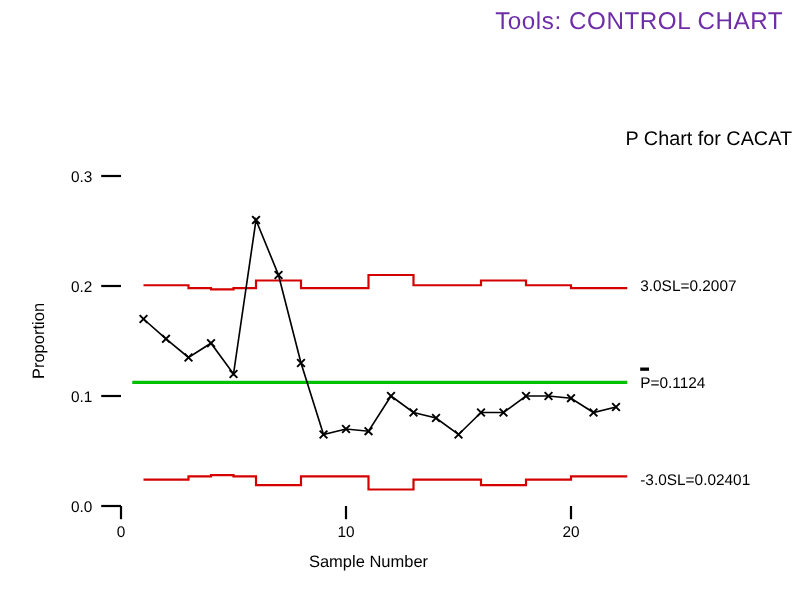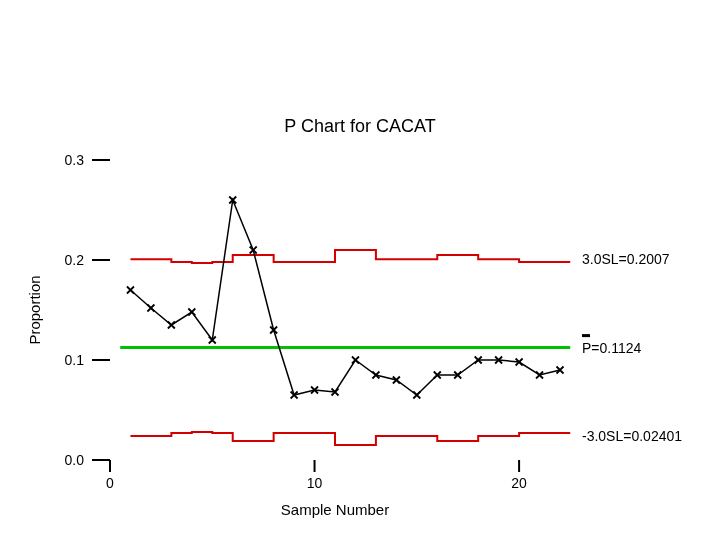--- a/index.html
+++ b/index.html
@@ -32,21 +32,21 @@
   .chart-wrap {
     position: absolute;
     left: 0;
     top: 60px;
     width: 720px;
     height: 480px;
   }
   .chart-title {
     position: absolute;
     width: 100%;
-    text-align: center;
+    text-align: right;
     top: 56px;
     font-size: 18px;
   }
   svg {
     position: absolute;
     left: 0;
     top: 0;
   }
   .axis-label {
     font-size: 15px;
@@ -55,20 +55,21 @@
     font-size: 14px;
   }
   .limit-label {
     font-size: 14px;
   }
 </style>
 </head>
 <body>
 
 <div class="header">
+  <div class="title">Tools: CONTROL CHART</div>
 </div>
 
 <div class="chart-wrap">
   <div class="chart-title">P Chart for CACAT</div>
   <svg id="chart-svg" width="720" height="480">
       <line x1="92" y1="400" x2="110" y2="400" stroke="#000" stroke-width="2"></line>
       <text x="84" y="405" text-anchor="end" class="tick-label">0.0</text>
       <line x1="92" y1="300" x2="110" y2="300" stroke="#000" stroke-width="2"></line>
       <text x="84" y="305" text-anchor="end" class="tick-label">0.1</text>
       <line x1="92" y1="199.99999999999997" x2="110" y2="199.99999999999997" stroke="#000" stroke-width="2"></line>

